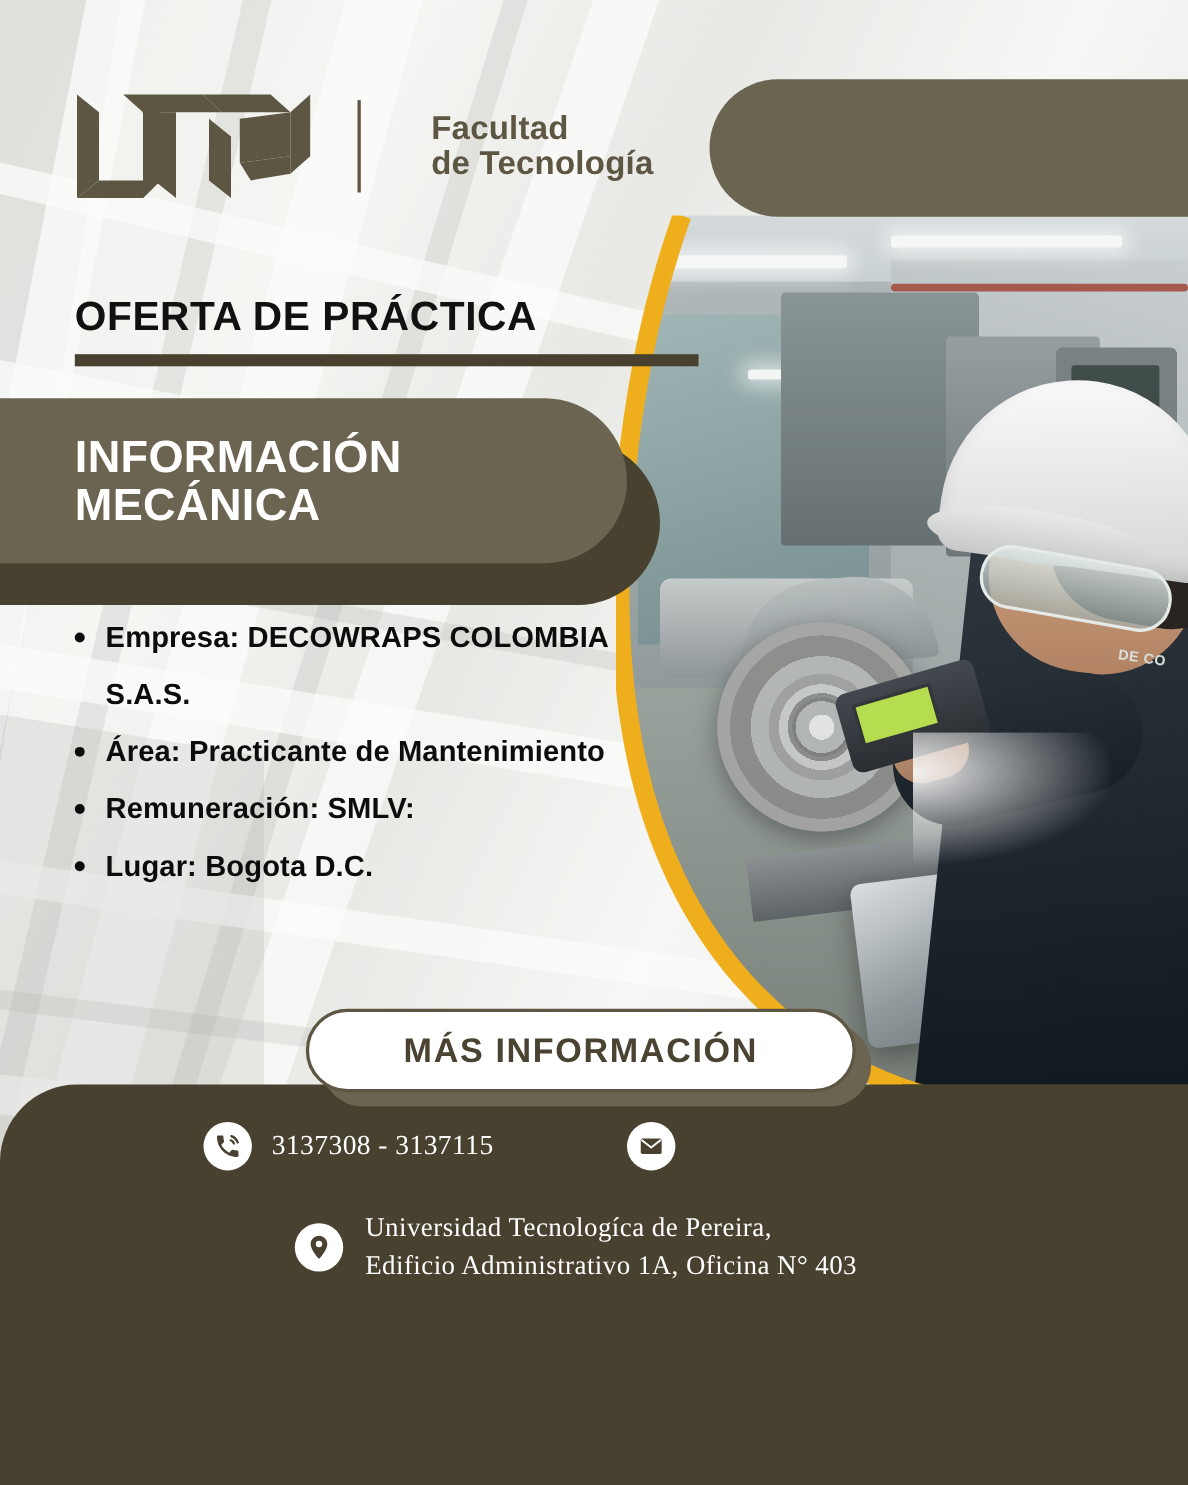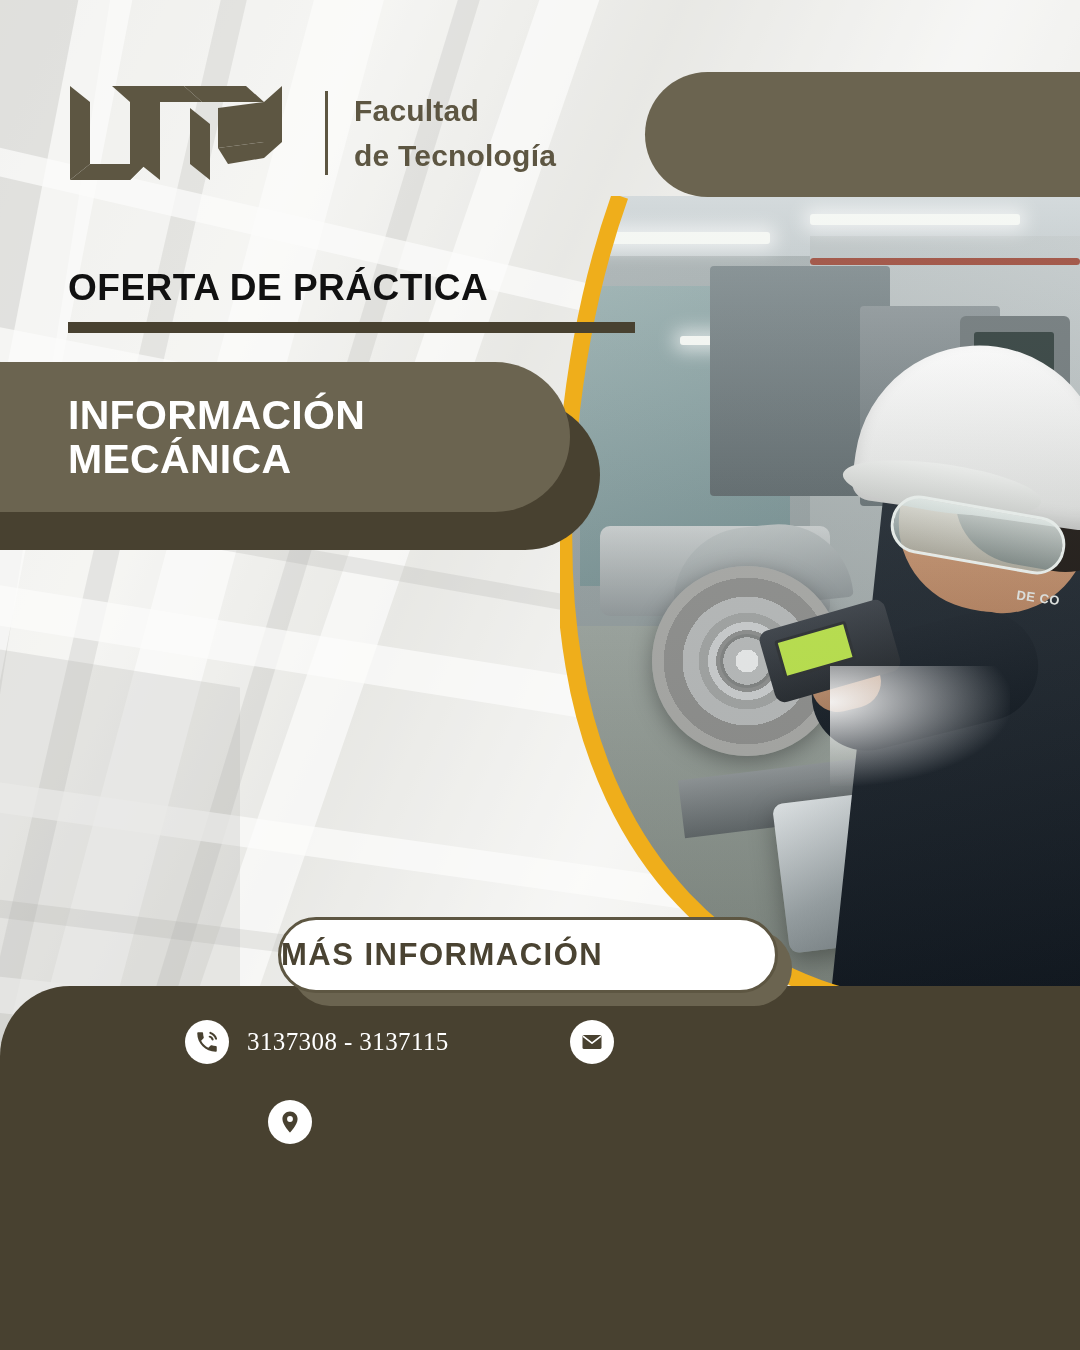--- a/index.html
+++ b/index.html
@@ -154,21 +154,21 @@
   }
 
   
   .mi-shadow{
     position:absolute; left:292px; top:930px; width:500px; height:76px;
     background:#6b6450; border-radius:38px;
   }
   .mi-btn{
     position:absolute; left:278px; top:917px; width:500px; height:76px;
     background:#ffffff; border:3px solid #5d5642; border-radius:38px;
-    display:flex; align-items:center; justify-content:flex-start;
+    display:flex; align-items:center; justify-content:center;
   }
   .mi-btn span{
     font-size:31px; font-weight:800; color:#4a4332; letter-spacing:1.5px;
     font-family:"Liberation Sans", sans-serif;
   }
 
   
   .contact{ position:absolute; left:0; top:1012px; width:1080px; }
   .c-row{ position:absolute; display:flex; align-items:center; gap:18px; }
   .c-row.phone{ left:185px; top:8px; }
@@ -196,23 +196,24 @@
     font-size:29px; font-weight:800; color:#4a4332; letter-spacing:.9px;
     line-height:36px; white-space:pre-line;
     font-family:"Liberation Sans", sans-serif;
   }
 
   
   .logo{ position:absolute; left:68px; top:78px; display:flex; align-items:center; gap:0; }
   .logo-mark{ width:235px; height:110px; }
   .logo-div{ width:3px; height:84px; background:#5d5642; margin:0 26px 0 22px; }
   .logo-txt{
-    color:#5d5642; font-size:30px; font-weight:700; line-height:45px;
+    color:#5d5642; font-size:30px; font-weight:700; line-height:32px;
     white-space:pre-line; letter-spacing:.2px;
     font-family:"Liberation Sans", sans-serif;
+    margin-left:38px;
   }
 </style>
 </head>
 <body>
 
 <div class="poster">
 
   <div class="bg-photo">
     <div class="base"></div>
     <div class="dark" style="left:-40px;  top:0px;   width:150px; height:1350px; transform:skewX(-9deg);"></div>
@@ -304,20 +305,26 @@
 
   <div class="oferta">OFERTA DE PRÁCTICA</div>
   <div class="rule"></div>
 
   <div class="prog-shadow"></div>
   <div class="prog-pill">
     <div class="prog-text">INFORMACIÓN
 MECÁNICA</div>
   </div>
 
+  <ul class="bullets">
+    <li>Empresa: DECOWRAPS COLOMBIA S.A.S.</li>
+    <li>Área: Practicante de Mantenimiento</li>
+    <li>Remuneración: SMLV:</li>
+    <li>Lugar: Bogota D.C.</li>
+  </ul>
 
   <div class="footer-corner"></div>
   <div class="footer-band"></div>
 
   <div class="mi-shadow"></div>
   <div class="mi-btn">
     <span>MÁS INFORMACIÓN</span>
   </div>
 
   <div class="contact">
@@ -341,18 +348,20 @@
         </svg>
       </span>
     </div>
 
     <div class="c-row addr">
       <span class="ic">
         <svg width="26" height="26" viewBox="0 0 24 24" fill="#484130" xmlns="http://www.w3.org/2000/svg">
           <path d="M12 2.2c-3.9 0-7 3.1-7 7 0 5.2 7 12.6 7 12.6s7-7.4 7-12.6c0-3.9-3.1-7-7-7zm0 9.7a2.7 2.7 0 1 1 0-5.4 2.7 2.7 0 0 1 0 5.4z"></path>
         </svg>
       </span>
+      <span class="c-txt addr">Universidad Tecnologíca de Pereira,
+Edificio Administrativo 1A, Oficina N° 403</span>
     </div>
 
   </div>
 
 
 </div>
 
 </body></html>

